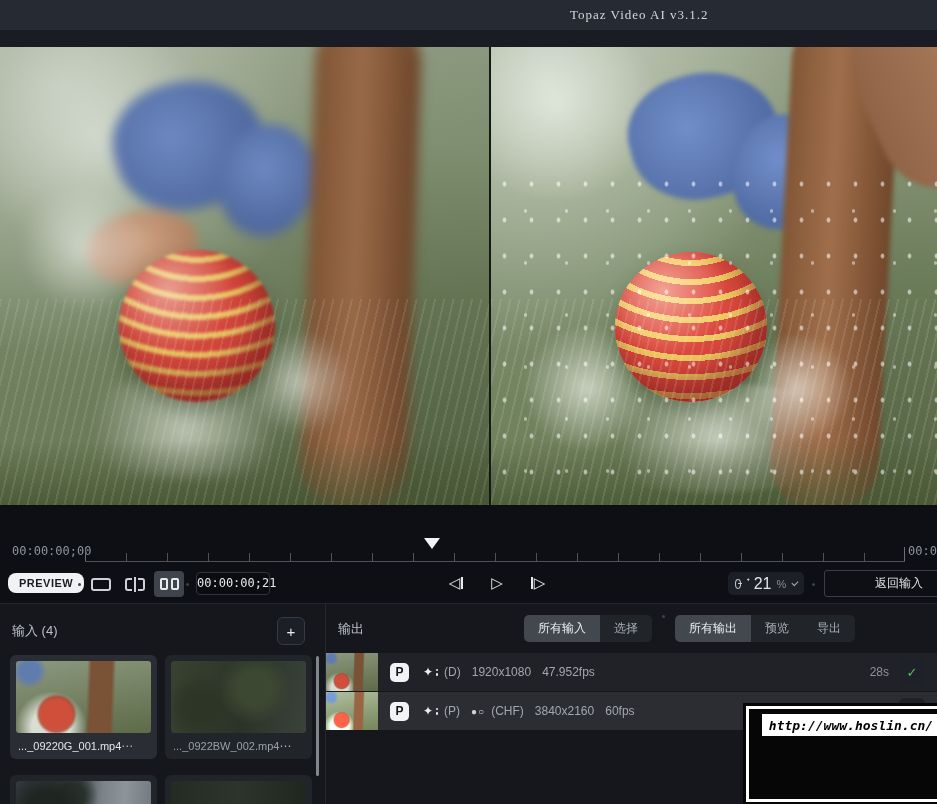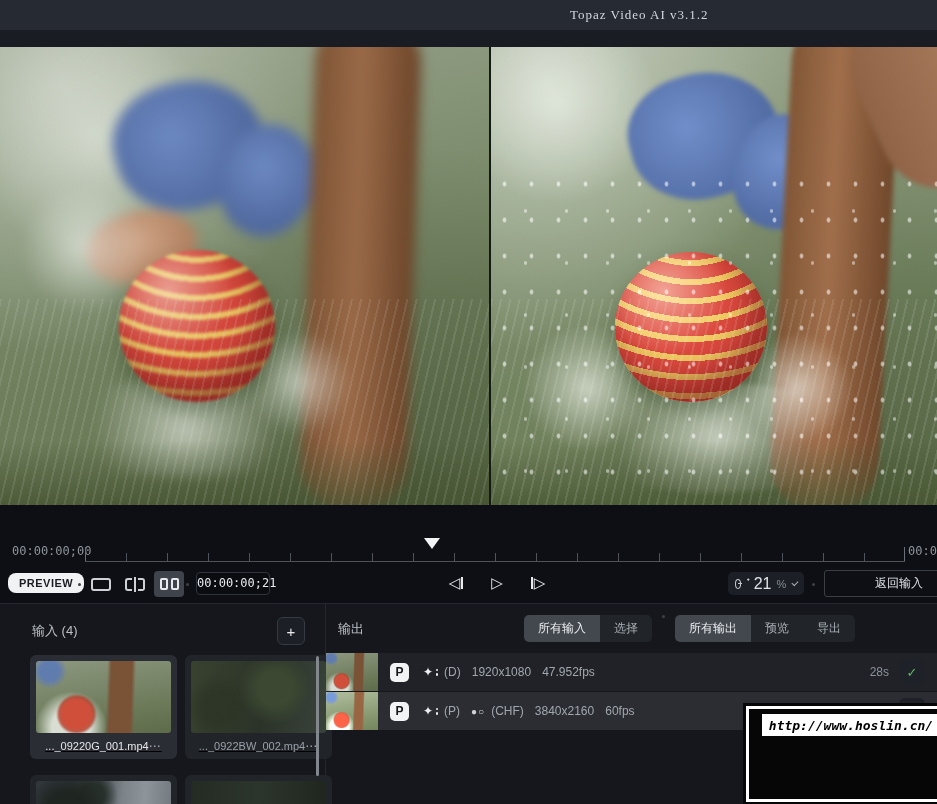--- a/index.html
+++ b/index.html
@@ -102,21 +102,21 @@
   .zoomval { color:#dfe2e6; font-size:16px; }
   .zoomunit { color:#878c94; font-size:11px; }
   .chev { width:6px; height:6px; border-right:1.5px solid #aab0b7; border-bottom:1.5px solid #aab0b7;
     transform:rotate(45deg) translate(-1px,-1px); margin-left:2px; }
   .return-btn { left:824px; top:2px; width:150px; height:27px; background:transparent;
     border:1px solid #3a3f47; border-radius:3px; color:#dfe2e7; font-size:12px; cursor:pointer; }
 
   
   .bottom { position:absolute; top:603px; left:0; width:937px; height:201px;
     display:flex; background:#15171c; border-top:1px solid #24272d; overflow:hidden; }
-  .input-panel { position:relative; width:325px; height:100%;padding-left:20px; }
+  .input-panel { position:relative; width:325px; height:100%; }
   .panel-head { display:flex; align-items:center; justify-content:space-between;
     padding:13px 12px 10px 12px; }
   .panel-title { color:#bcc0c7; font-size:13px; }
   .add-btn { width:28px; height:28px; margin-right:8px; background:#1c1f25; border:1px solid #363b43;
     border-radius:6px; color:#e8eaed; font-size:15px; line-height:1; cursor:pointer; }
   .in-grid { display:flex; flex-wrap:wrap; gap:8px; padding-left:10px; width:312px; }
   .in-item { width:147px; border-radius:6px; padding:6px; cursor:pointer; }
   .in-item.sel { background:#2a2d33; }
   .in-item.dim { background:#212429; }
   .in-thumb { width:135px; height:72px; border-radius:3px; }
@@ -128,21 +128,21 @@
       linear-gradient(170deg,#8d987f,#6d7b5b 65%,#5d6b49); }
   .thumb2 { background:
       radial-gradient(circle at 62% 38%, rgba(62,74,50,.9) 0 18%, transparent 38%),
       radial-gradient(circle at 22% 64%, rgba(44,53,38,.9) 0 14%, transparent 30%),
       linear-gradient(100deg,#39422f,#2b3329 55%,#3a433a); }
   .thumb3 { background:
       radial-gradient(circle at 22% 40%, rgba(30,36,32,.95) 0 16%, transparent 34%),
       radial-gradient(circle at 42% 20%, rgba(36,44,38,.9) 0 12%, transparent 26%),
       linear-gradient(95deg,#32383c 25%,#454d52 45%,#7b8389 62%,#8d949a 78%,#6f777d); }
   .thumb4 { background:linear-gradient(92deg,#242b23,#2c352b 50%,#1f261e); }
-  .in-name-row { display:flex; align-items:center; justify-content:center; margin-top:6px; padding:0 2px;text-decoration:underline; }
+  .in-name-row { display:flex; align-items:center; justify-content:flex-start; margin-top:6px; padding:0 2px; }
   .in-name { font-size:11px; color:#e4e6ea; }
   .in-item.dim .in-name { color:#9aa0a8; }
   .dots-btn { background:none; border:none; color:#aab0b7; font-size:12px; cursor:pointer; letter-spacing:1px; }
   .in-scroll { position:absolute; right:6px; top:52px; width:3px; height:120px; background:#82868d; border-radius:2px; cursor:grab; }
   .partial-row { margin-top:8px; }
 
   .pdivider { width:1px; background:#24272d; }
 
   .output-panel { position:relative; flex:1; height:100%; }
   .out-head { display:flex; align-items:center; padding:11px 12px 9px 12px; }

